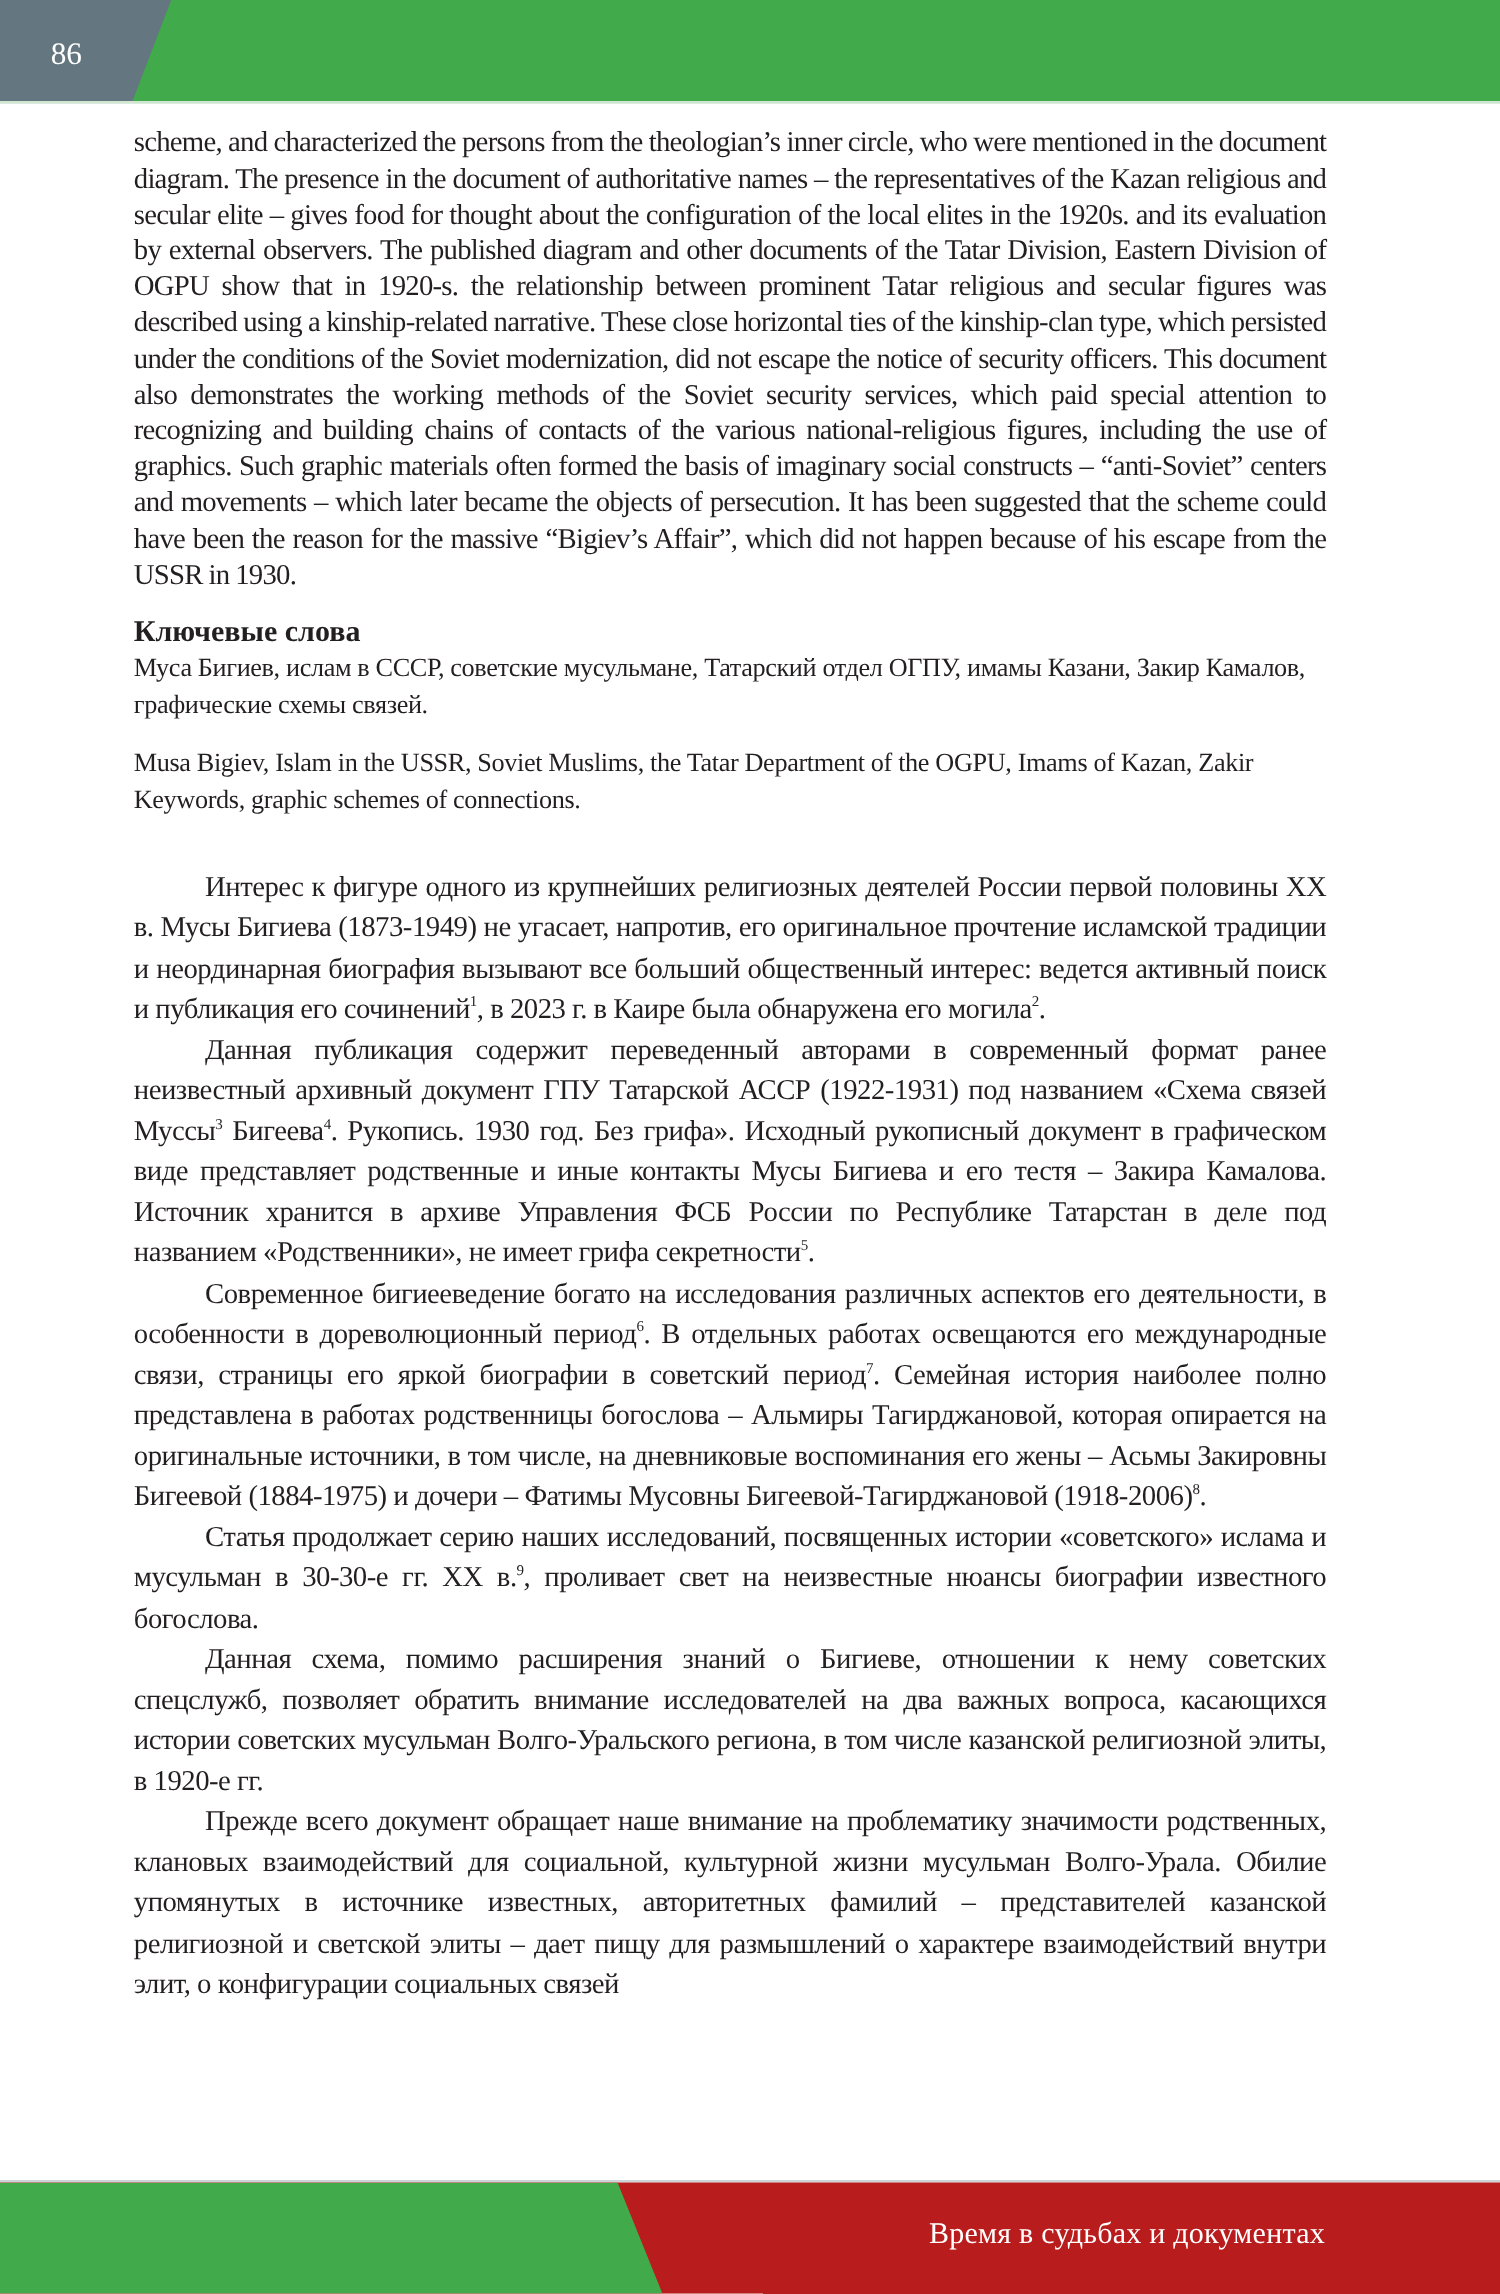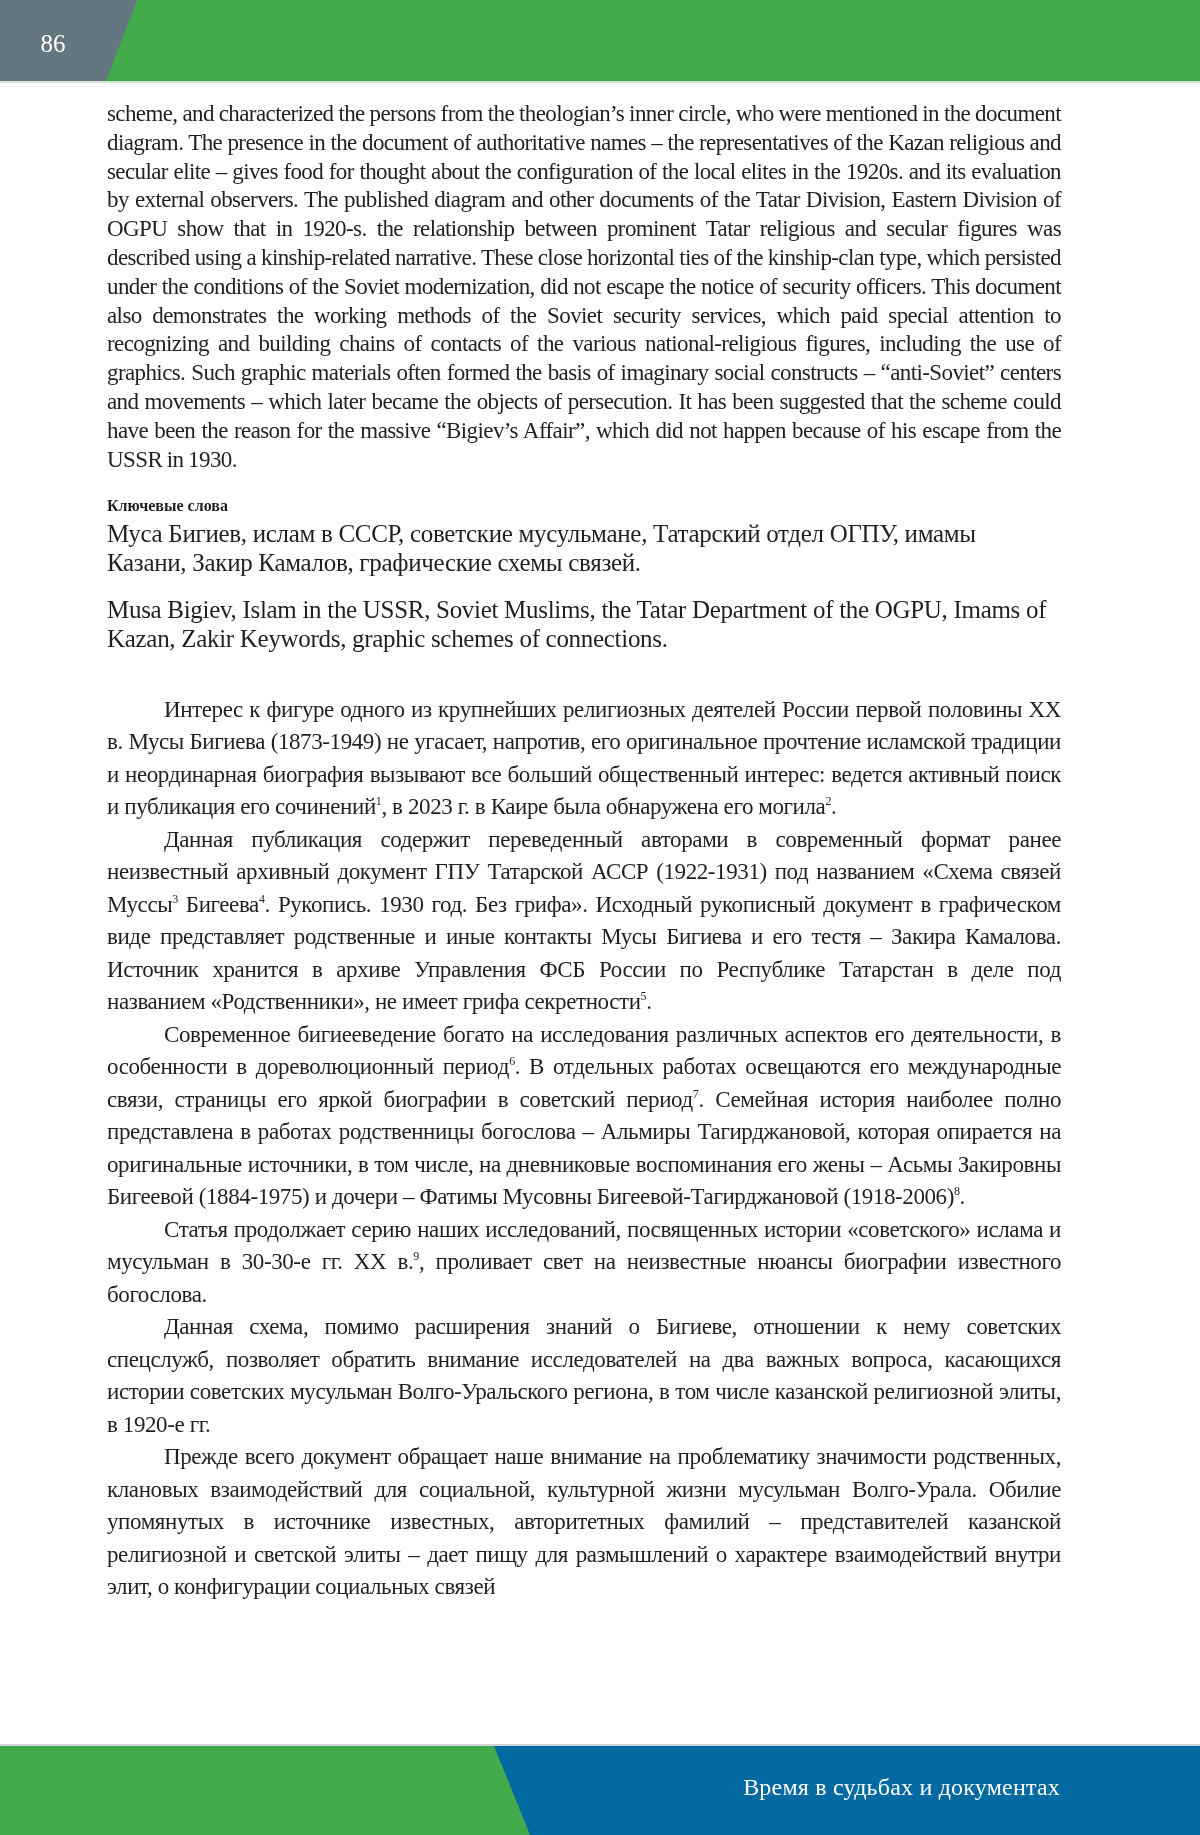--- a/index.html
+++ b/index.html
@@ -19,21 +19,21 @@
   }
   .page-num {
     position: absolute; left: 30px; top: 30px; width: 46px;
     text-align: center; font-size: 25px; color: #ffffff; font-family: Liberation Serif, serif;
   }
   .header-line {
     position: absolute; left: 0; top: 81px; width: 1200px; height: 2px; background: #cfe6d2;
   }
   .footer {
     position: absolute; left: 0; top: 1746px; width: 1200px; height: 89px;
-    background: #0369a1;
+    background: #b91c1c;
   }
   .footer-topline {
     position: absolute; left: 0; top: 1744px; width: 1200px; height: 2px; background: #cdd5d9;
   }
   .footer .green {
     position: absolute; left: 0; top: 0; width: 540px; height: 89px;
     background: #41ab4b;
     clip-path: polygon(0 0, 494px 0, 530px 89px, 0 89px);
   }
   .journal-title {
@@ -42,24 +42,24 @@
   }
   .content {
     position: absolute; left: 107px; top: 100px; width: 954px;
   }
   .abstract p {
     margin: 0; font-size: 23px; line-height: 28.8px; text-align: justify;
     letter-spacing: -0.6px; word-spacing: -0.5px;
   }
   .kw { margin-top: 18px; }
   .kw h3 {
-    margin: 0; font-size: 16px; font-weight: bold; line-height: 28px;
+    margin: 0; font-size: 24px; font-weight: bold; line-height: 28px;
   }
   .kw p {
-    margin: 0; font-size: 25px; line-height: 28.8px; letter-spacing: -0.3px;
+    margin: 0; font-size: 21px; line-height: 28.8px; letter-spacing: -0.3px;
   }
   .body-text { margin-top: 40px; }
   .body-text p {
     margin: 0; font-size: 23px; line-height: 32.5px; text-align: justify;
     text-indent: 57px; letter-spacing: -0.4px;
   }
   sup { font-size: 12px; line-height: 0; vertical-align: 9px; }
 </style>
 </head>
 <body>

